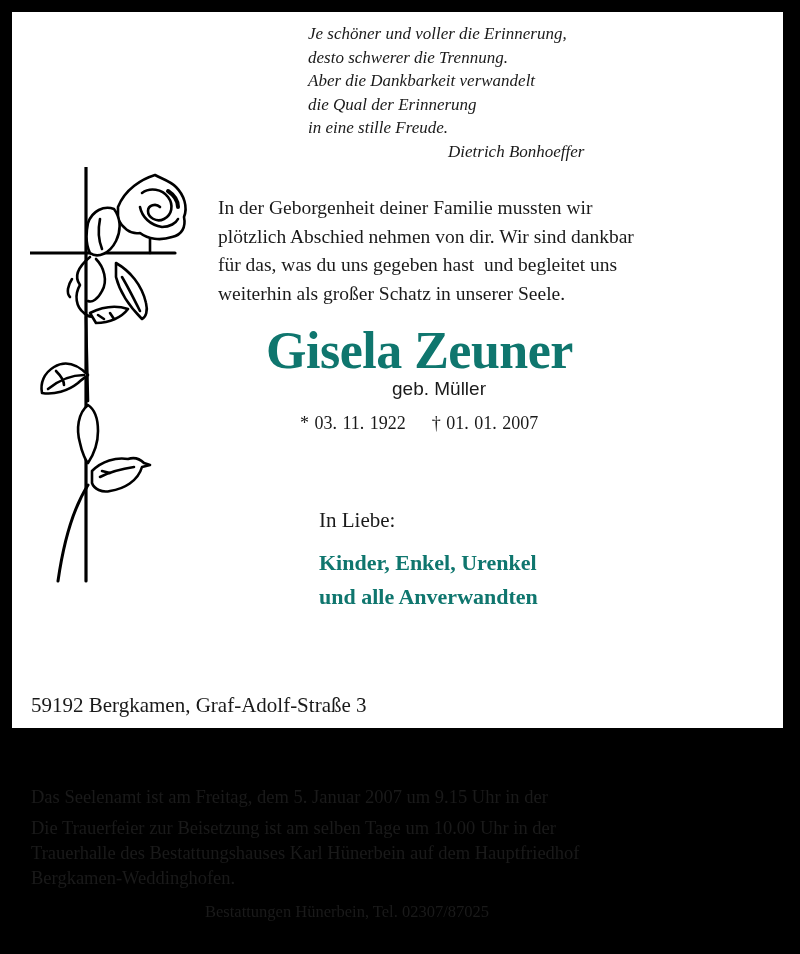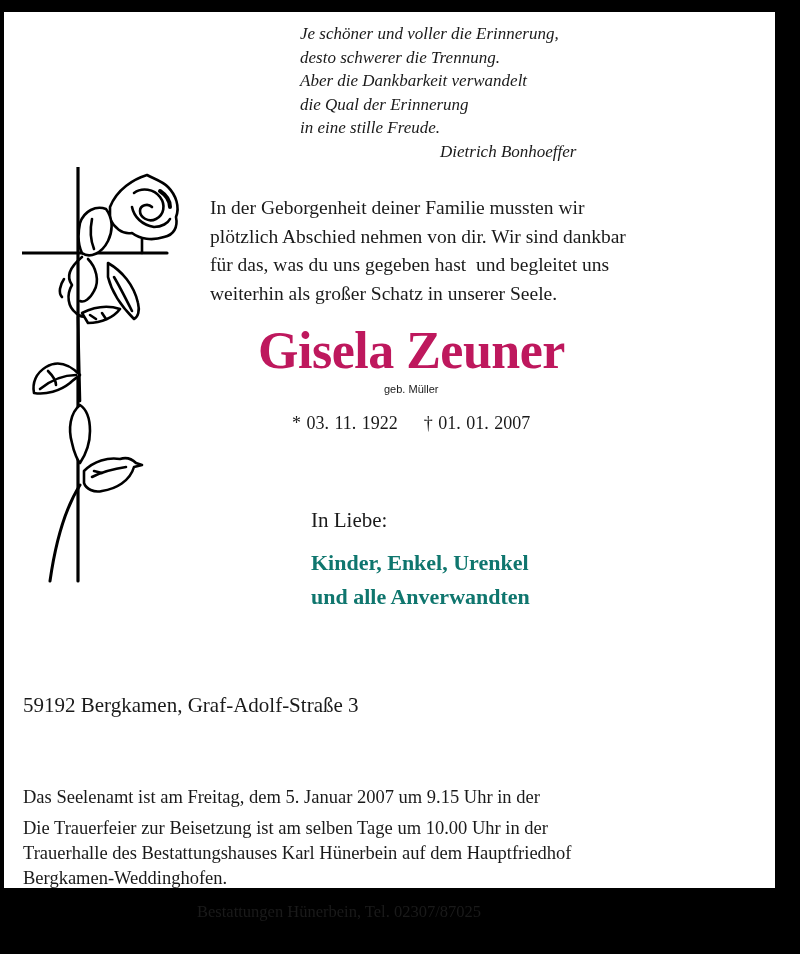--- a/index.html
+++ b/index.html
@@ -3,38 +3,38 @@
 <meta charset="utf-8">
 <style>
   html, body { margin: 0; padding: 0; }
   body {
     width: 800px; height: 954px; background: #000;
     position: relative; overflow: hidden;
     font-family: "Liberation Serif", "DejaVu Serif", serif;
     color: #1a1a1a;
   }
   .page {
-    position: absolute; left: 4px; top: 12px;
-    width: 771px; height: 876px; background: #fff;
+    position: absolute; left: 12px; top: 12px;
+    width: 771px; height: 716px; background: #fff;
   }
   .abs { position: absolute; white-space: nowrap; }
   .poem {
     left: 296px; top: 10px; font-style: italic; font-size: 17px; line-height: 23.5px;
   }
   .poem .author { padding-left: 140px; }
   .intro {
     left: 206px; top: 182px; font-size: 19.5px; line-height: 28.5px;
   }
   .name {
-    left: 254px; top: 311px; font-weight: bold; font-size: 52px; line-height: 56px; color: #be185d;
+    left: 254px; top: 311px; font-weight: bold; font-size: 52px; line-height: 56px; color: #0f766e;
     letter-spacing: -0.5px;
   }
   .maiden {
     left: 380px; top: 367px; font-family: "Liberation Sans", "DejaVu Sans", sans-serif;
-    font-size: 11px; line-height: 20px;
+    font-size: 19px; line-height: 20px;
   }
   .dates {
     left: 288px; top: 400px; font-size: 18px; line-height: 22px; word-spacing: 1px;
   }
   .dates .gap { display: inline-block; width: 26px; }
   .love-label {
     left: 307px; top: 495px; font-size: 21px; line-height: 26px;
   }
   .mourners {
     left: 307px; top: 534px; font-size: 22px; line-height: 34px; font-weight: bold; color: #0f766e;

